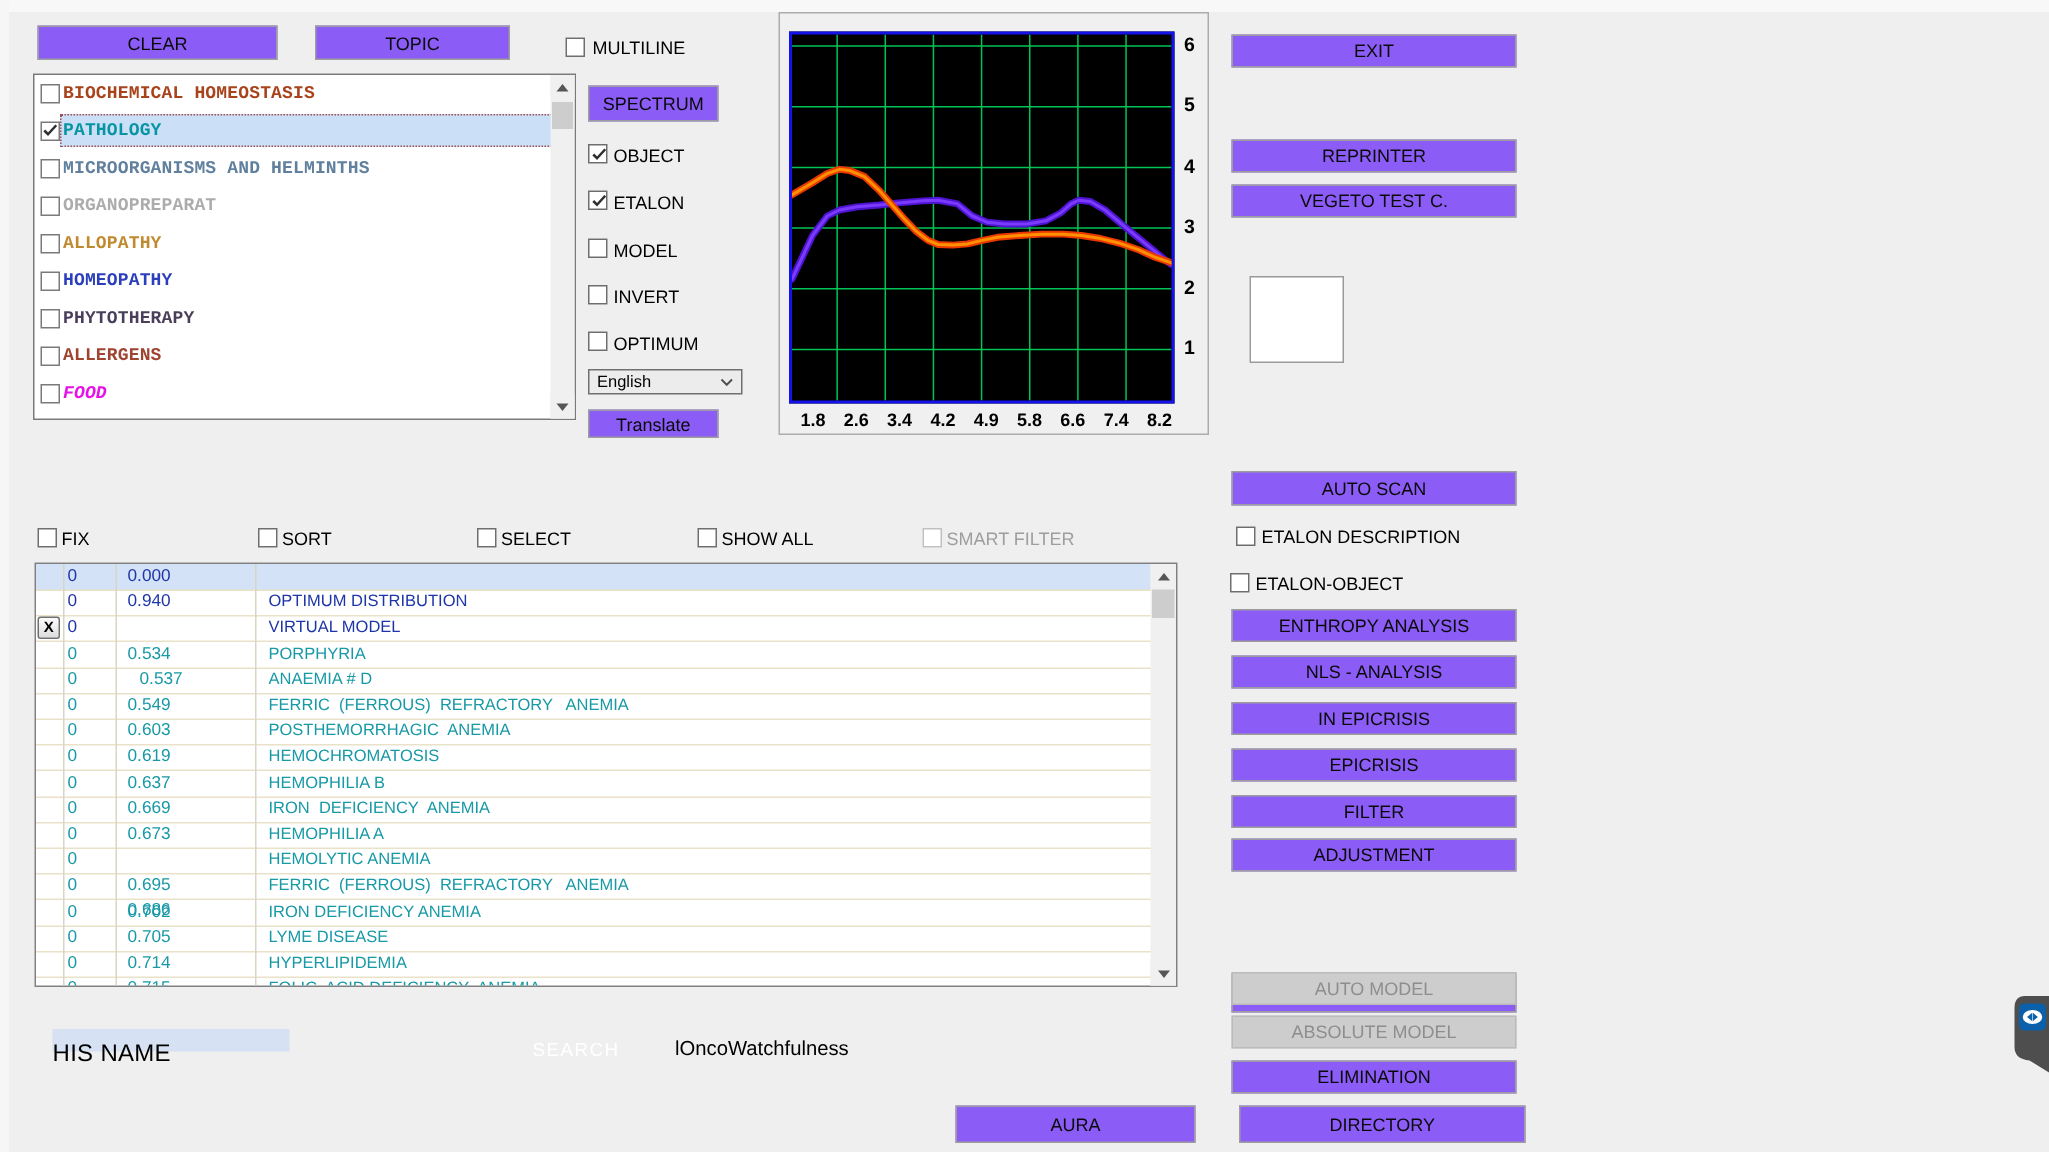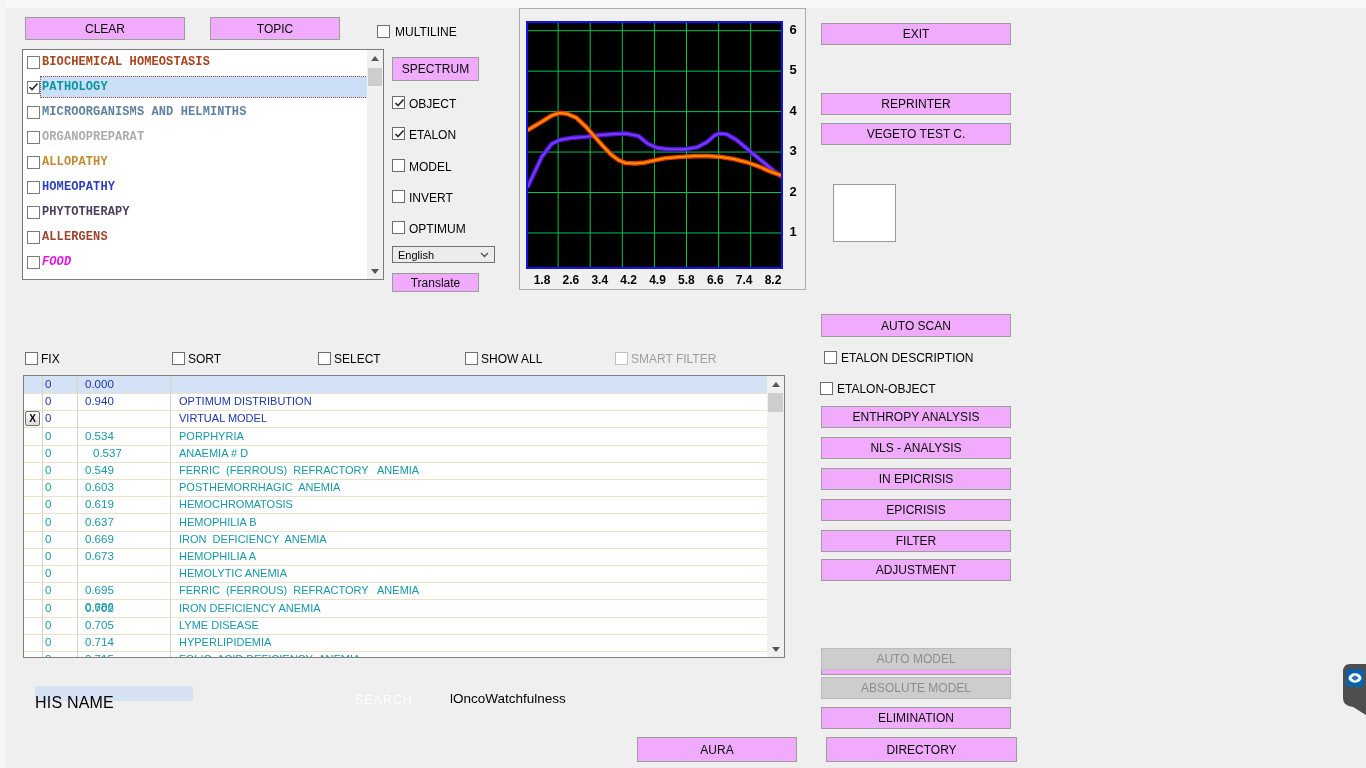--- a/index.html
+++ b/index.html
@@ -1,20 +1,20 @@
 <!DOCTYPE html>
 <html><head>
 <meta charset="utf-8">
 <style>
 *{margin:0;padding:0;box-sizing:border-box}
 html,body{width:1366px;height:768px;overflow:hidden}
 body{background:#EFEFEF;font-family:"Liberation Sans",sans-serif;position:relative}
 .edge-top{position:absolute;left:0;top:0;width:1366px;height:8px;background:#F8F8F8}
 .edge-left{position:absolute;left:0;top:0;width:6px;height:768px;background:#F6F6F6}
-.btn{position:absolute;display:flex;align-items:center;justify-content:center;background:#f0abfc;border:1px solid #9D9D9D;font-size:12px;color:#0A0A0A;white-space:nowrap}
+.btn{position:absolute;display:flex;align-items:center;justify-content:center;background:#8b5cf6;border:1px solid #9D9D9D;font-size:12px;color:#0A0A0A;white-space:nowrap}
 .btn.dis{background:#CDCDCD;border-color:#BBBBBB;color:#8E8E8E}
 .cb{position:absolute;width:13px;height:13px;background:#fff;border:1px solid #6E6E6E}
 .cb.dis{border-color:#C0C0C0}
 .cb svg{position:absolute;left:0;top:0}
 .cb-label{position:absolute;font-size:12px;color:#000;white-space:nowrap;line-height:14px;height:14px}
 .cb-label.dis{color:#9E9E9E}
 #cat-list{position:absolute;left:22px;top:49px;width:362px;height:231px;background:#fff;border:1px solid #7A7A7A}
 .cat-row{position:absolute;left:0;width:344px;height:25px}
 .cat-hl{position:absolute;left:17px;top:1px;width:330px;height:22px;background:#CBDFF6;border:1px dotted #A05050}
 .cat-cb{position:absolute;left:4px;top:6px;width:13px;height:13px;border:1px solid #7A7A7A;background:#fff}

